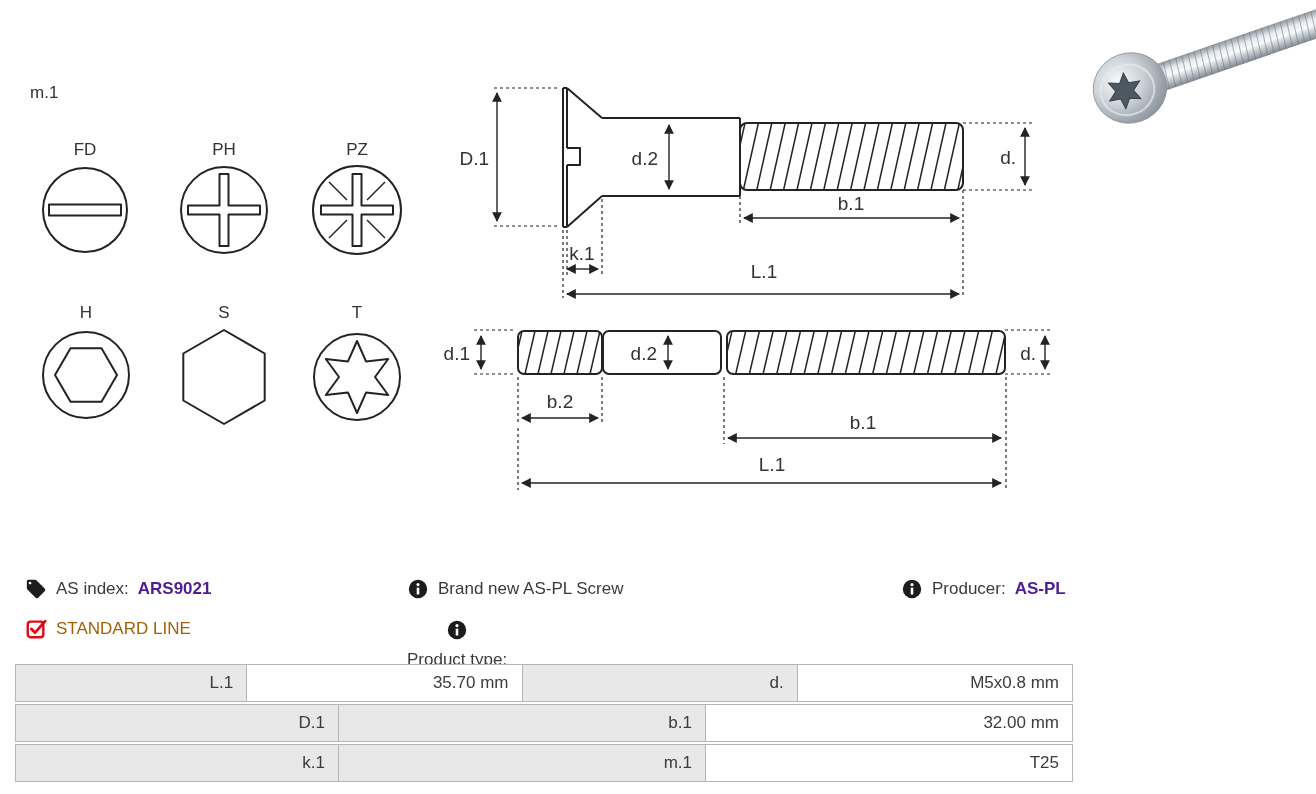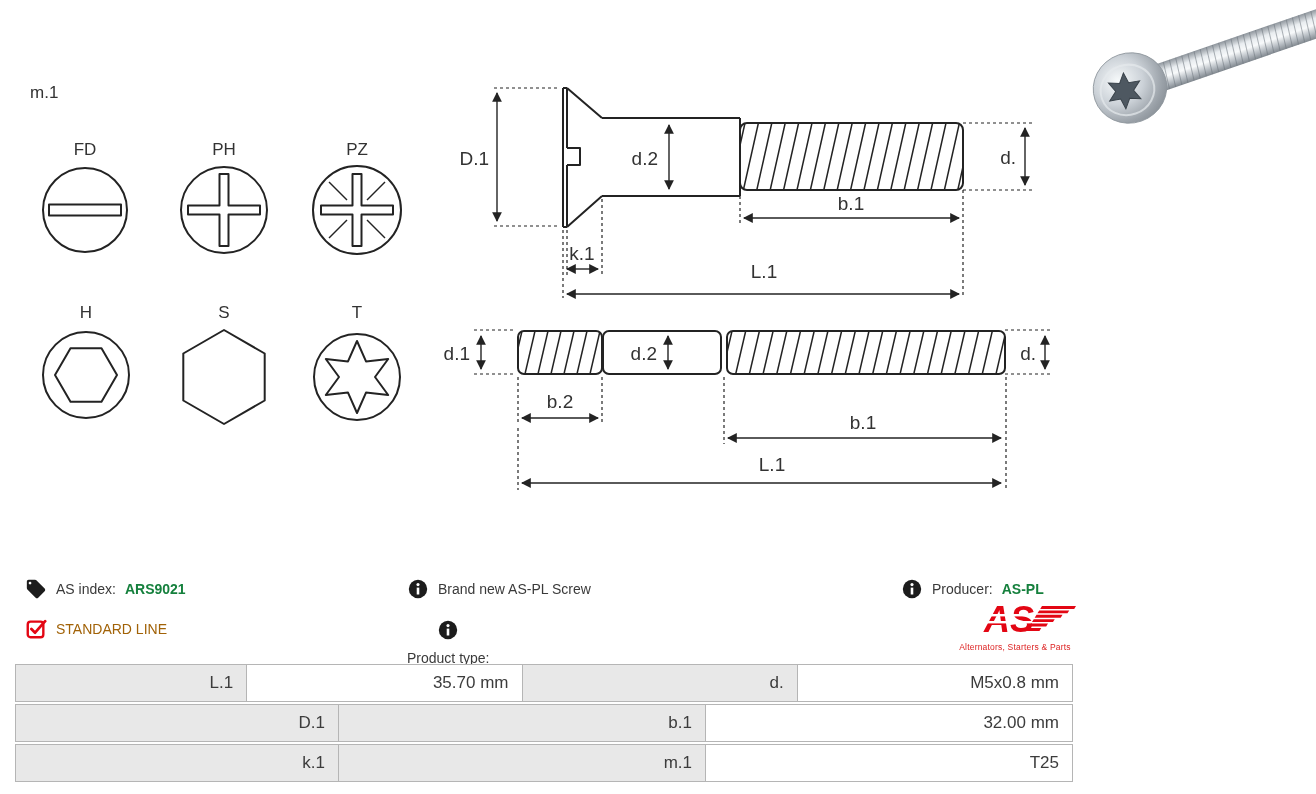--- a/index.html
+++ b/index.html
@@ -15,22 +15,22 @@
   .ext-line{stroke:#232323;stroke-width:1.2;fill:none;stroke-dasharray:3 3;}
   .dim-text{fill:#333;font-size:19px;}
   .icon-text{fill:#333;font-size:17px;}
   .hatch{stroke:#232323;stroke-width:1.5;}
 
   
   #photo{position:absolute;left:1078px;top:2px;}
 
   
   .info-item{position:absolute;display:flex;align-items:center;gap:9px;
-             font-size:14px;color:#3a3a3a;white-space:nowrap;}
-  .info-item b{color:#15803d;}
+             font-size:17px;color:#3a3a3a;white-space:nowrap;}
+  .info-item b{color:#4c1d95;}
   .ico{width:22px;height:22px;flex:0 0 auto;display:block;}
   #std-line span{color:#a16207;font-weight:normal;}
   #logo-block{position:absolute;left:948px;top:602px;width:134px;text-align:center;}
   #logo-caption{font-size:8.5px;color:#d22;letter-spacing:.2px;margin-top:-2px;}
 
   
   #spec-table{position:absolute;left:15px;top:664px;width:1058px;}
   .spec-row{display:flex;height:38px;margin-bottom:2px;}
   .cell{flex:1;border:1px solid #b5b5b5;background:#fff;display:flex;align-items:center;
         justify-content:flex-end;padding-right:13px;font-size:17px;color:#3c3c3c;box-sizing:border-box;}
@@ -309,36 +309,20 @@
   <div class="info-item" style="left:901px;top:578px;">
     <svg class="ico" viewBox="0 0 24 24">
       <circle cx="12" cy="12" r="10" fill="#1c1c1c"></circle>
       <rect x="10.6" y="10.5" width="2.8" height="7.5" fill="#fff"></rect>
       <circle cx="12" cy="7.2" r="1.7" fill="#fff"></circle>
     </svg>
     <span>Producer:</span>
     <b>AS-PL</b>
   </div>
 
-  <div id="logo-block">
-    <svg width="134" height="38" viewBox="0 0 134 38">
-      <text x="36" y="30" font-size="36" font-weight="bold" font-style="italic" fill="#e30613">AS</text>
-      <rect x="30" y="12" width="62" height="2.4" fill="#fff"></rect>
-      <rect x="28" y="19" width="62" height="2.4" fill="#fff"></rect>
-      <g transform="translate(94,4) skewX(-32)" fill="#e30613">
-        <rect x="0" y="0" width="34" height="2.9"></rect>
-        <rect x="0" y="4.4" width="30" height="2.9"></rect>
-        <rect x="0" y="8.8" width="26" height="2.9"></rect>
-        <rect x="0" y="13.2" width="21" height="2.9"></rect>
-        <rect x="0" y="17.6" width="17" height="2.9"></rect>
-        <rect x="0" y="22" width="13" height="2.9"></rect>
-      </g>
-    </svg>
-    <div id="logo-caption">Alternators, Starters &amp; Parts</div>
-  </div>
 
   <div id="spec-table">
     <div class="spec-row">
       <div class="cell param">L.1</div>
       <div class="cell value">35.70 mm</div>
       <div class="cell param">d.</div>
       <div class="cell value">M5x0.8 mm</div>
     </div>
     <div class="spec-row">
       <div class="cell param">D.1</div>

